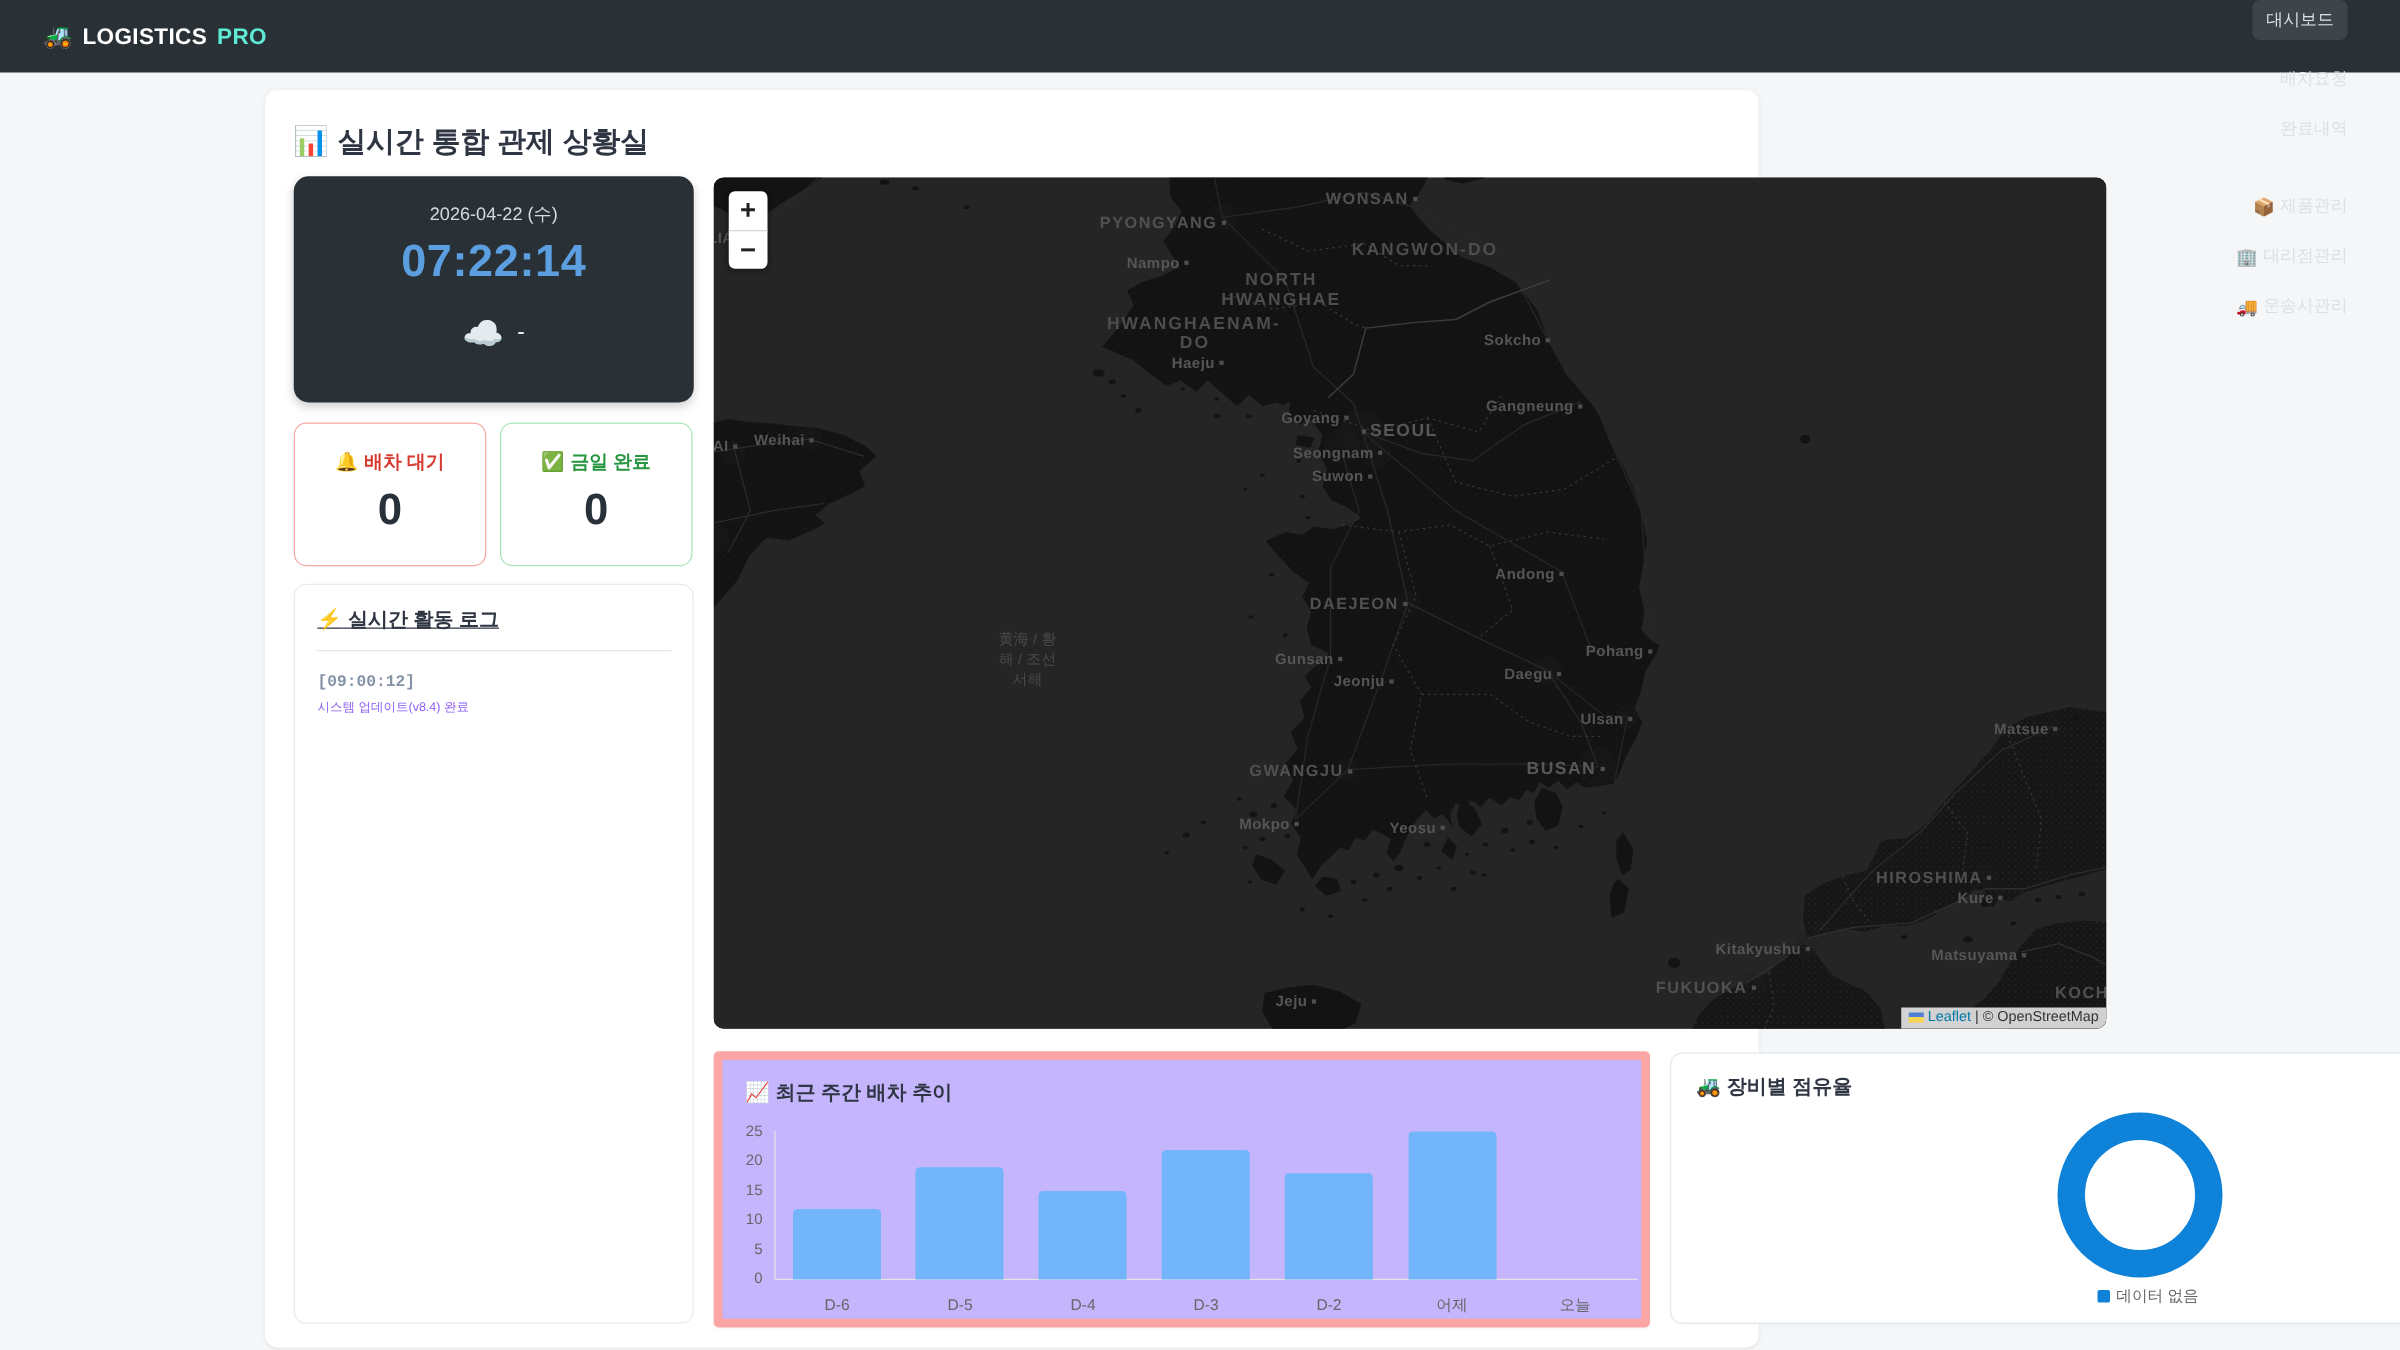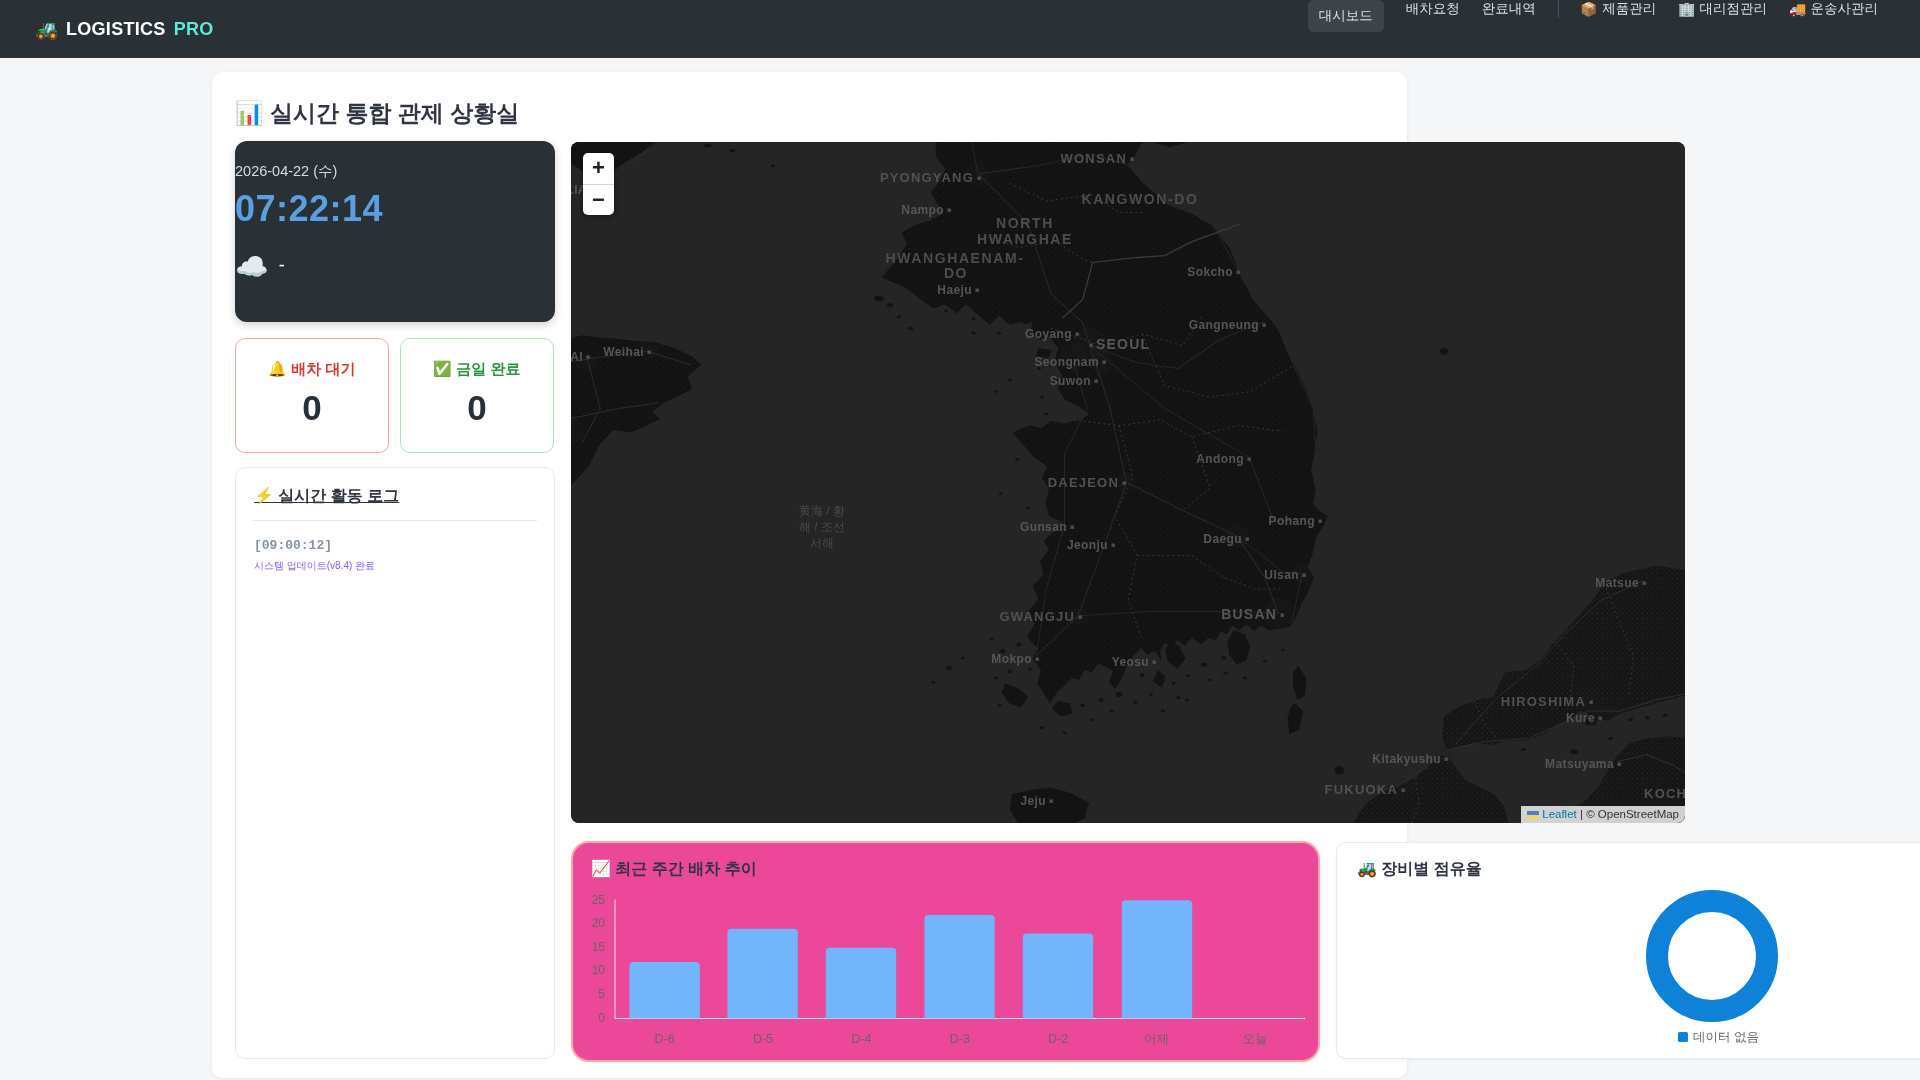--- a/index.html
+++ b/index.html
@@ -3,29 +3,29 @@
 <meta charset="utf-8">
 <title>Logistics Pro</title>
 <style>
 * { margin:0; padding:0; box-sizing:border-box; }
 html,body { width:1920px; height:1080px; overflow:hidden; background:#f4f6f8; font-family:"Liberation Sans", sans-serif; }
 
 .nav { position:absolute; left:0; top:0; width:1920px; height:58px; background:#2a3136; display:flex; align-items:center; }
 .brand { position:absolute; left:35px; top:0; height:58px; display:flex; align-items:center; font-size:18px; font-weight:bold; color:#fff; letter-spacing:0.3px; }
 .brand .emo { font-size:19px; margin-right:7px; }
 .brand .pro { color:#5eead4; margin-left:8px; }
-.navitems { position:absolute; right:42px; top:0; height:58px; display:flex; align-items:flex-start; gap:22px; font-size:13.5px; color:#dce0e3; }
+.navitems { position:absolute; right:42px; top:0; height:58px; display:flex; align-items:flex-end; gap:22px; font-size:13.5px; color:#dce0e3;flex-direction:column; }
 .navitems .active { background:#3d444a; padding:7px 11px; border-radius:6px; }
 .navsep { width:1px; height:18px; background:#4b5359; }
 .ni { display:flex; align-items:center; gap:4px; } .ni .emo { font-size:14px; }
 
 .wrap { position:absolute; left:212px; top:72px; width:1195px; height:1006px; background:#fff; border-radius:10px; box-shadow:0 1px 4px rgba(0,0,0,0.07);padding-left:47px; }
 .h1 { position:absolute; left:23px; top:26px; font-size:23px; font-weight:bold; color:#2f3542; }
 
-.clock { position:absolute; left:23px; top:69px; width:320px; height:181px; background:#2a3136; border-radius:12px; box-shadow:0 3px 8px rgba(0,0,0,0.18); color:#fff; text-align:left; }
+.clock { position:absolute; left:23px; top:69px; width:320px; height:181px; background:#2a3136; border-radius:12px; box-shadow:0 3px 8px rgba(0,0,0,0.18); color:#fff; text-align:center; }
 .clock .date { margin-top:21px; font-size:14.5px; color:#d7dbde; }
 .clock .time { margin-top:7px; font-size:36px; font-weight:bold; color:#5b9fe0; letter-spacing:0.5px; }
 .clock .wx { margin-top:21px; font-size:18px; color:#fff; }
 .clock .wx .cl { font-size:27px; vertical-align:-5px; }
 
 .stat { position:absolute; top:266px; width:154px; height:115px; background:#fff; border-radius:10px; text-align:center; }
 .stat.red { left:23px; border:1.5px solid #f4a9a3;text-align:center; }
 .stat.green { left:188px; border:1.5px solid #a8e6b8; }
 .stat .tt { margin-top:21px; font-size:15px; font-weight:bold; }
 .stat.red .tt { color:#d63a30; }
@@ -39,21 +39,21 @@
 .log .msg { margin:6px 0 0 18px; font-size:10px; color:#8b5cf6; }
 
 .map { position:absolute; left:359px; top:70px; width:1114px; height:681px; border-radius:8px; overflow:hidden; background:#252525; }
 .zoomctl { position:absolute; left:12px; top:11px; width:31px; border-radius:5px; background:#fff; z-index:5; box-shadow:0 1px 5px rgba(0,0,0,0.45); }
 .zoomctl .zb { width:31px; height:31px; line-height:30px; text-align:center; font-size:22px; font-weight:bold; color:#222; font-family:"Liberation Sans",sans-serif; }
 .zoomctl .zb + .zb { border-top:1px solid #d5d5d5; }
 .attrib { position:absolute; right:0; bottom:0; background:rgba(255,255,255,0.8); font-size:11.5px; color:#333; padding:2px 6px 3px 6px; z-index:5; white-space:nowrap; }
 .attrib .lf { color:#0078a8; }
 .flag { display:inline-block; width:12px; height:8px; vertical-align:-0.5px; margin-right:3px; background:linear-gradient(#4e7fd4 50%, #f7d451 50%); }
 
-.chartcard { position:absolute; left:359px; top:769px; width:749px; height:221px; background:#ec4899; border:2px solid #fca5a5; border-radius:18px; box-shadow:0 1px 3px rgba(0,0,0,0.04); }
+.chartcard { position:absolute; left:359px; top:769px; width:749px; height:221px; background:#c4b5fd; border:7px solid #fca5a5; border-radius:4px; box-shadow:0 1px 3px rgba(0,0,0,0.04); }
 .chartcard .tt { margin:16px 0 0 18px; font-size:16px; font-weight:bold; color:#2f3542; }
 .doncard { position:absolute; left:1124px; top:770px; width:782px; height:217px; background:#fff; border:1px solid #e3e9ee; border-radius:10px; box-shadow:0 1px 3px rgba(0,0,0,0.04); }
 .doncard .tt { margin:16px 0 0 20px; font-size:16px; font-weight:bold; color:#2f3542; }
 .emoji { font-family:"Noto Color Emoji","Liberation Sans",sans-serif; }
 </style>
 </head>
 <body>
 
 <div class="nav">
   <div class="brand"><span class="emo">🚜</span>LOGISTICS<span class="pro">PRO</span></div>

